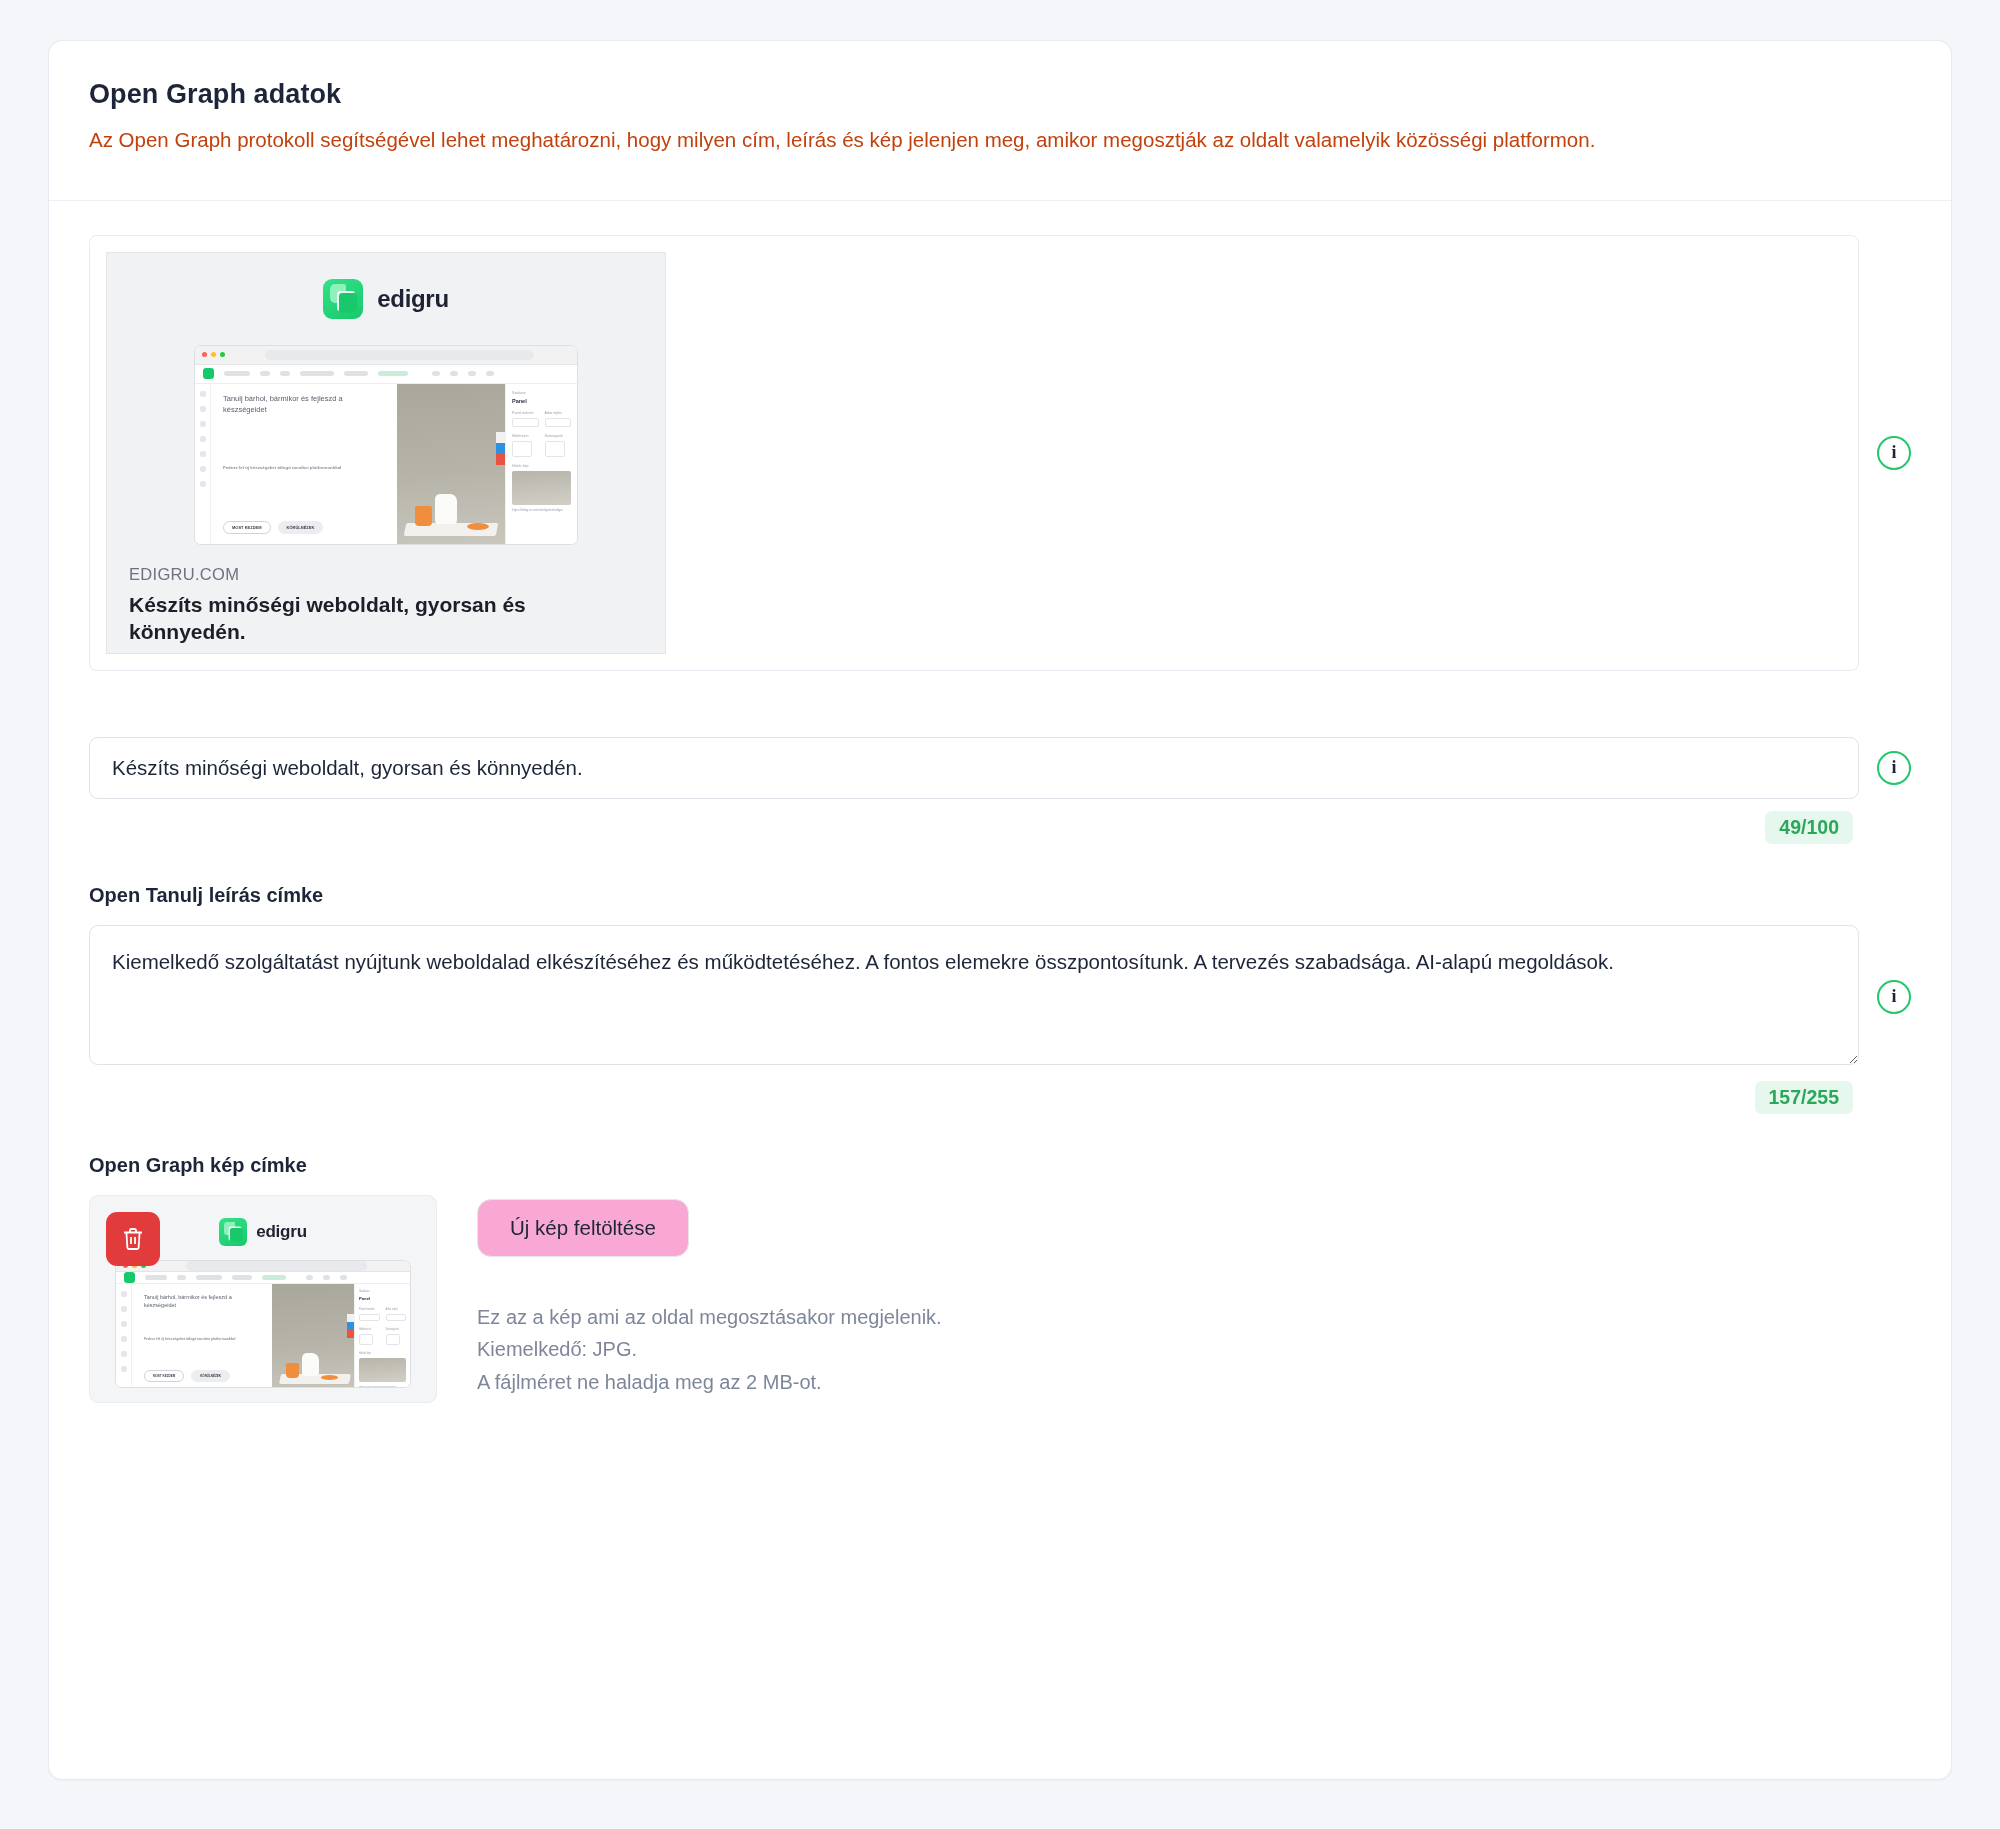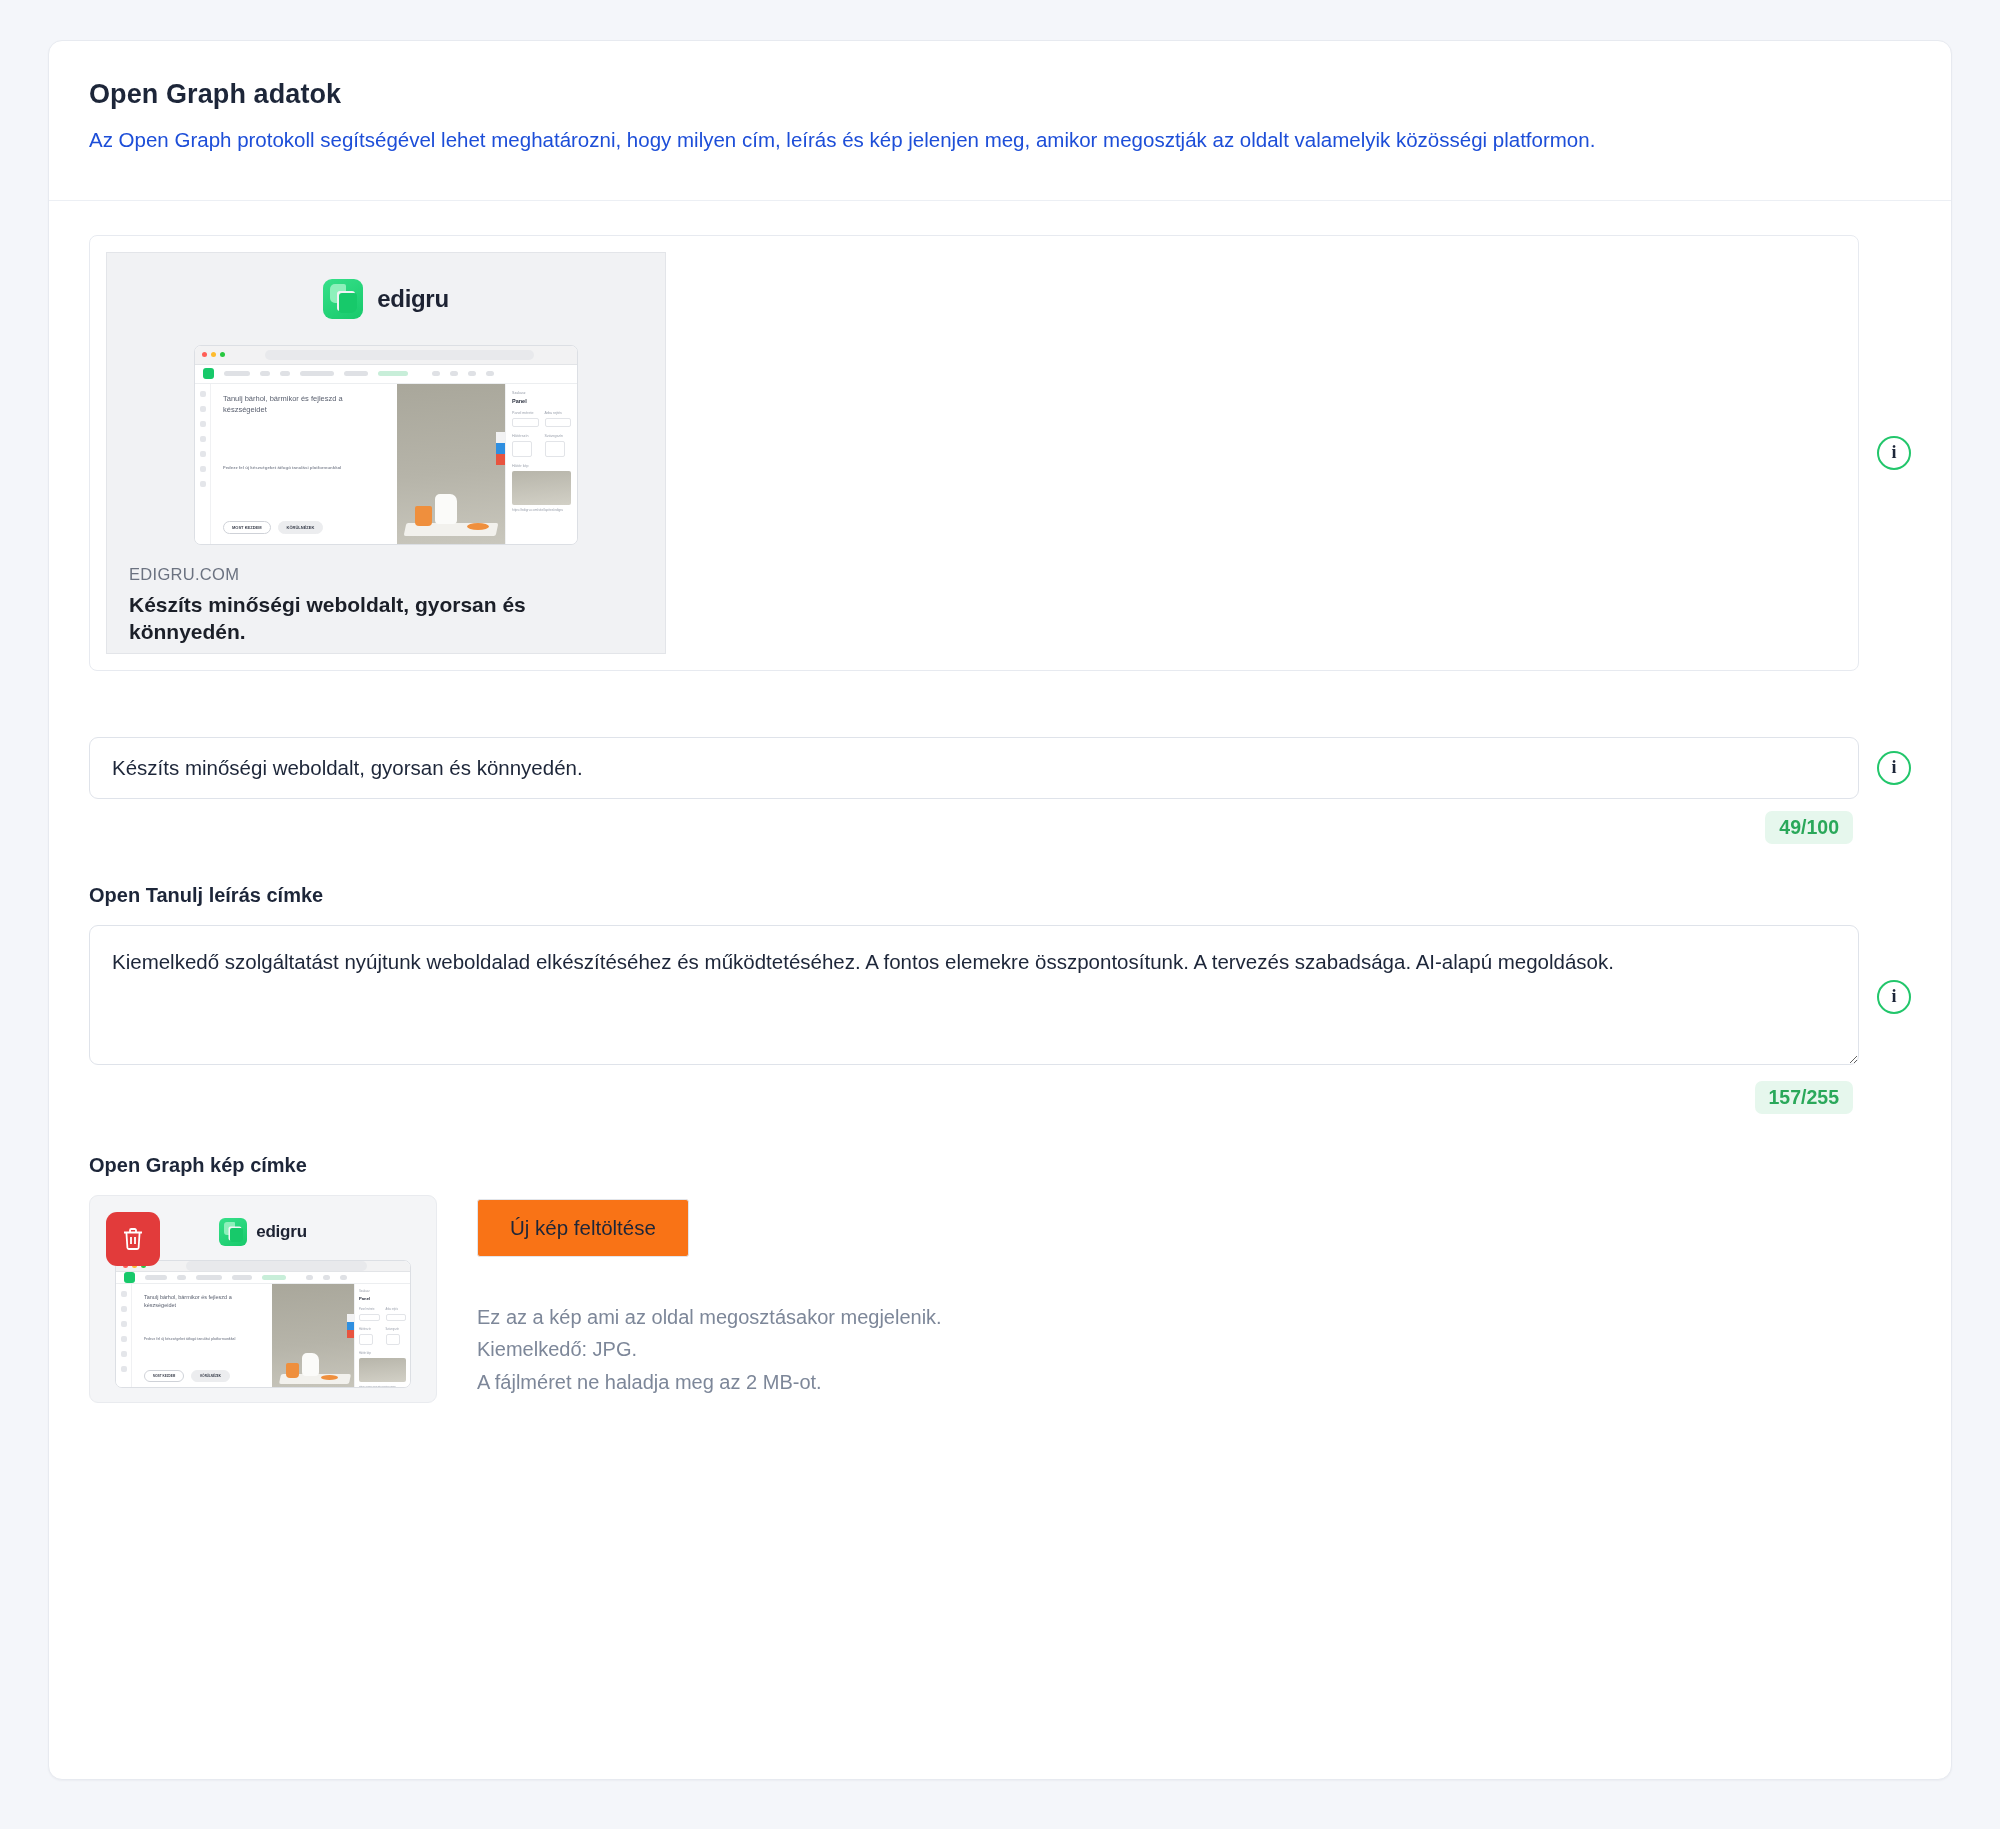--- a/index.html
+++ b/index.html
@@ -29,21 +29,21 @@
   .panel-title {
     font-size: 27px;
     font-weight: 700;
     color: #1d2639;
     letter-spacing: .1px;
     margin-bottom: 14px;
   }
   .panel-sub {
     font-size: 20.5px;
     line-height: 1.55;
-    color: #1d4ed8;
+    color: #c2410c;
     max-width: 1790px;
     font-weight: 400;
   }
 
   
   .panel-body { padding: 34px 40px 60px 40px; }
 
   .field-label {
     font-size: 20px;
     font-weight: 700;
@@ -232,22 +232,22 @@
     border-radius:3px 1px 1px 3px;background:#8ef0bb;}
   .thumb-mark::after{content:"";position:absolute;right:4px;bottom:4px;width:13px;height:14px;
     border-radius:2px 2px 4px 2px;background:#17c96a;box-shadow:-1.5px -1.5px 0 0 #f4f5f7;}
   .thumb-word{font-size:17px;font-weight:800;color:#1d2333;letter-spacing:-.2px;}
   .thumb-mock{width:296px;height:128px;}
   .thumb-mock .mock{width:296px;height:128px;}
 
   .upload-col{ padding-top:4px; }
   .upload-btn{
     border:1px solid #e2e5ea;
-    background:#f97316;
-    border-radius:3px;
+    background:#f9a8d4;
+    border-radius:14px;
     font-size:20.5px;
     color:#1d2639;
     padding:16px 32px;
     cursor:pointer;
     font-family:"Liberation Sans",sans-serif;
     margin-bottom:44px;
   }
   .help-line{
     font-size:20px;
     color:#7d8799;

